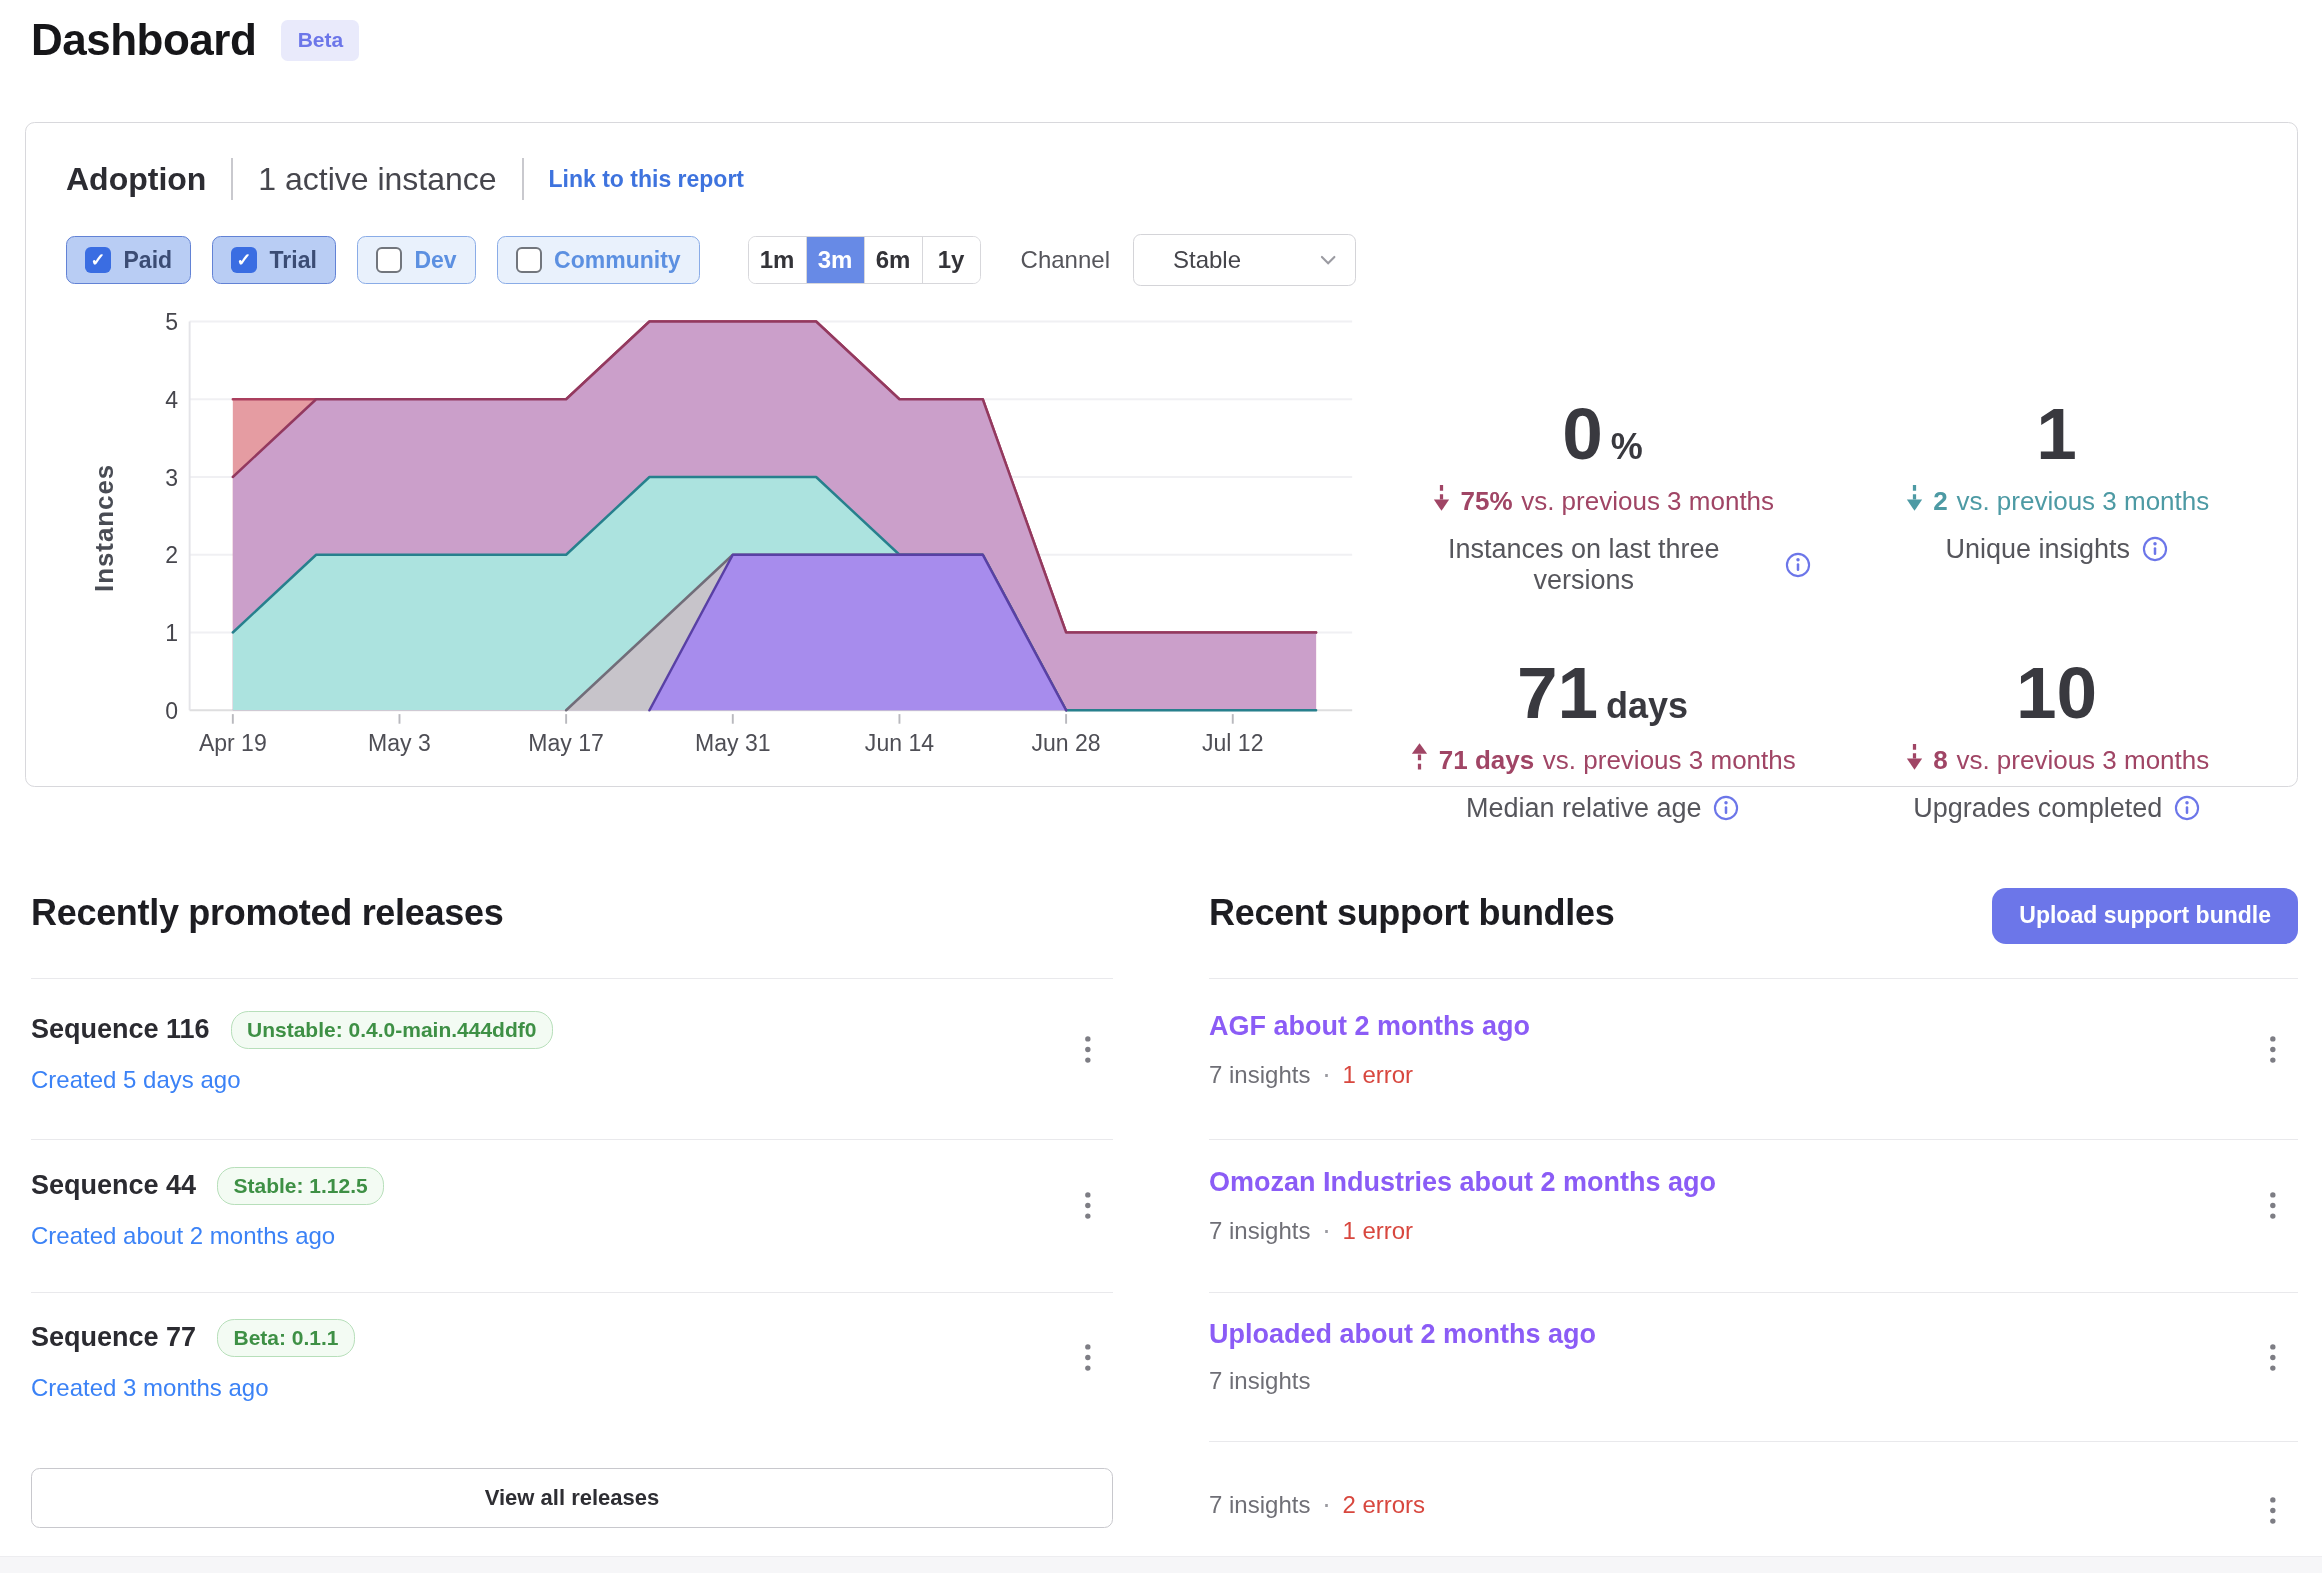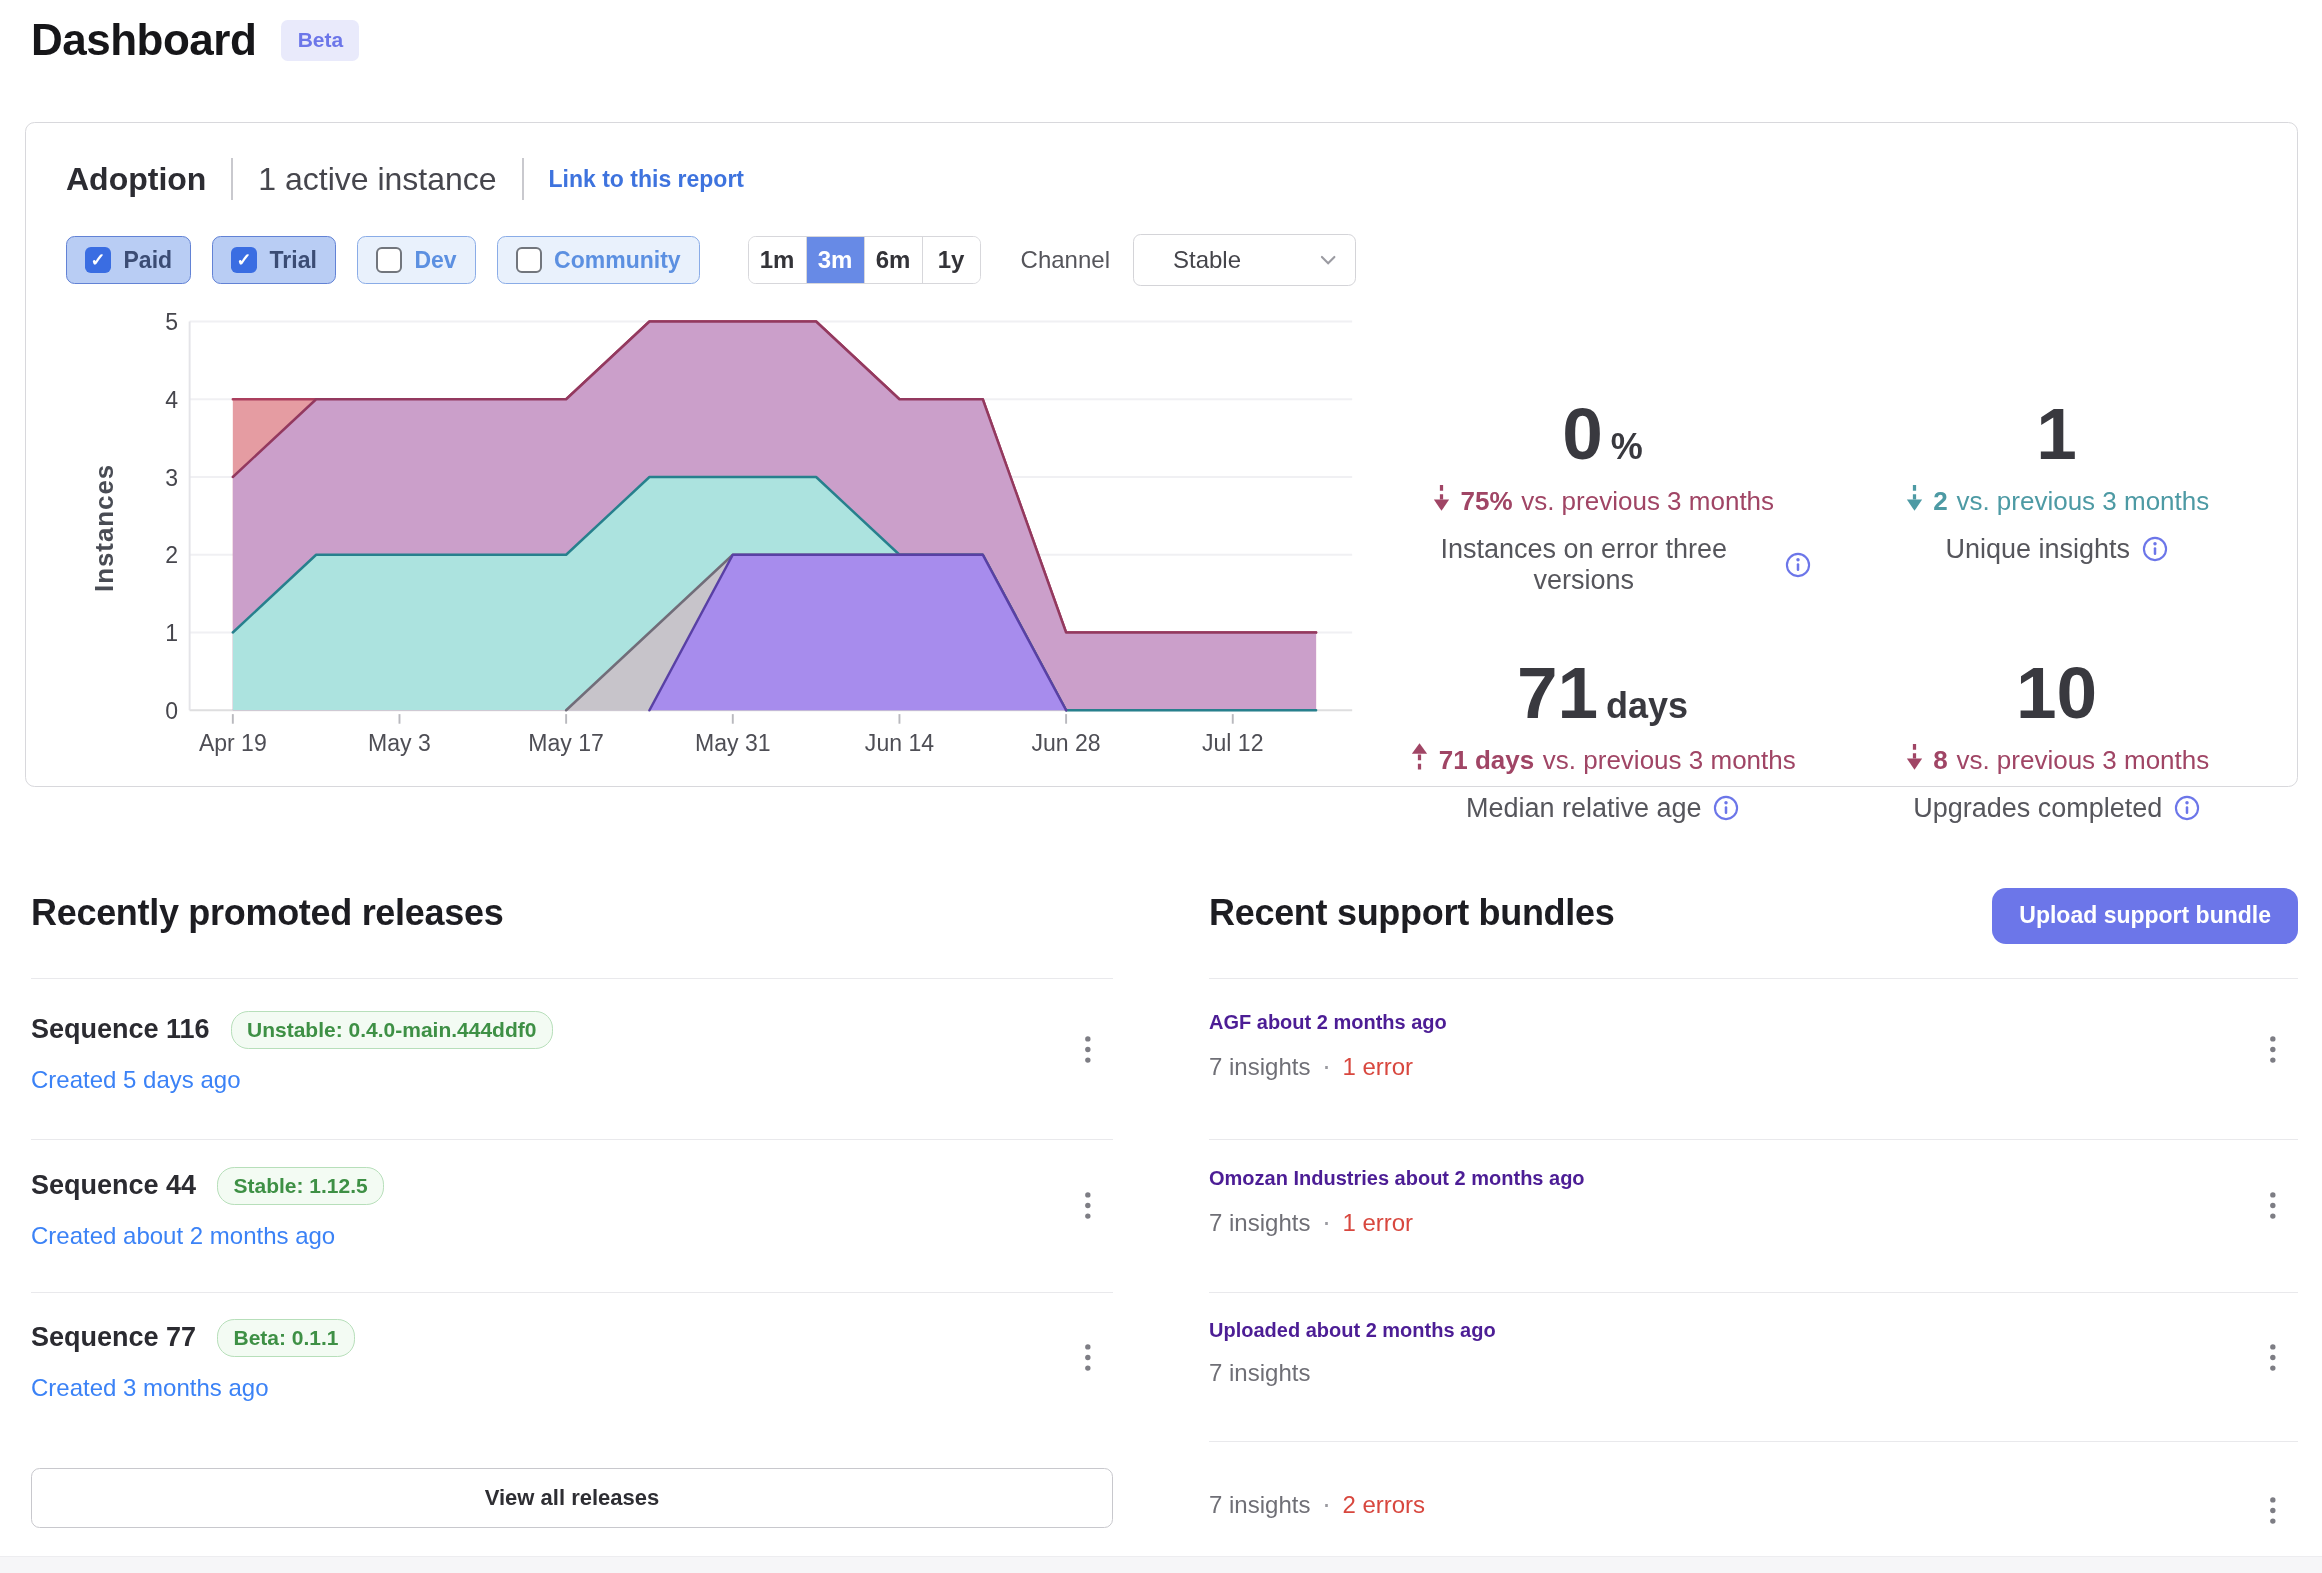--- a/index.html
+++ b/index.html
@@ -63,21 +63,21 @@
   .col.left{left:31px;width:1082px;}
   .col.right{left:1209px;width:1089px;}
   .section-title{position:absolute;left:0;top:7.7px;font-size:36px;font-weight:800;color:#1d1d22;letter-spacing:-0.3px;}
   .upload-btn{position:absolute;right:0;top:3.8px;height:56px;background:var(--indigo);color:#fff;
         font-size:23px;font-weight:700;border:none;border-radius:14px;padding:0 27px;cursor:pointer;
         font-family:"Liberation Sans", sans-serif;}
   .divider{position:absolute;left:0;right:0;height:0;border-top:1.9px solid #e9e9ec;}
   .item{position:absolute;left:0;right:0;}
   .item-title-row{display:flex;align-items:center;}
   .item-title{font-size:27px;font-weight:700;color:#2b2b31;}
-  .bundle-title{font-size:20px;font-weight:600;color:#4c1d95;}
+  .bundle-title{font-size:27px;font-weight:600;color:#8b5cf6;}
   .release-badge{margin-left:21px;font-size:21px;font-weight:600;color:var(--green);
         background:#f3fbf3;border:1.9px solid #b7dfba;border-radius:17.3px;padding:5.8px 15.4px;}
   .item-sub{margin-top:17.3px;font-size:24px;color:#3b82f6;}
   .meta-row{margin-top:17.3px;display:flex;align-items:center;gap:11.5px;font-size:24px;}
   .meta-insights{color:#6f6f76;}
   .meta-dot{color:#9a9aa0;font-size:27px;}
   .meta-errors{color:var(--red);}
   .kebab{position:absolute;right:5.8px;top:13.4px;width:38px;height:50px;display:flex;align-items:center;
         justify-content:center;cursor:pointer;color:#7d7d84;}
   .view-all-btn{position:absolute;left:0;right:0;top:584px;height:60px;background:#fff;
@@ -143,21 +143,21 @@
       <div class="stat-number"><span>0</span><span class="unit">%</span></div>
       <div class="stat-delta tone-bad">
           <span class="arrow"><svg width="21" height="29" viewBox="0 0 22 30">
               <line x1="11" y1="2" x2="11" y2="17" stroke="currentColor" stroke-width="3.4" stroke-dasharray="6 3.5"></line>
               <path d="M3 17 L19 17 L11 29 Z" fill="currentColor"></path>
             </svg></span>
           <b>75%</b>
           <span>vs. previous 3 months</span>
         </div>
       <div class="stat-label">
-          <span>Instances on error three versions</span>
+          <span>Instances on last three versions</span>
           <span class="info-icon">
             <svg width="26" height="26" viewBox="0 0 27 27">
               <circle cx="13.5" cy="13.5" r="11.5" fill="none" stroke="currentColor" stroke-width="2.2"></circle>
               <circle cx="13.5" cy="8.1" r="1.8" fill="currentColor"></circle>
               <rect x="12.2" y="11.6" width="2.6" height="8.2" rx="1.3" fill="currentColor"></rect>
             </svg>
           </span>
         </div>
     </div>
     <div class="stat" style="left:1822px;top:274px;">

